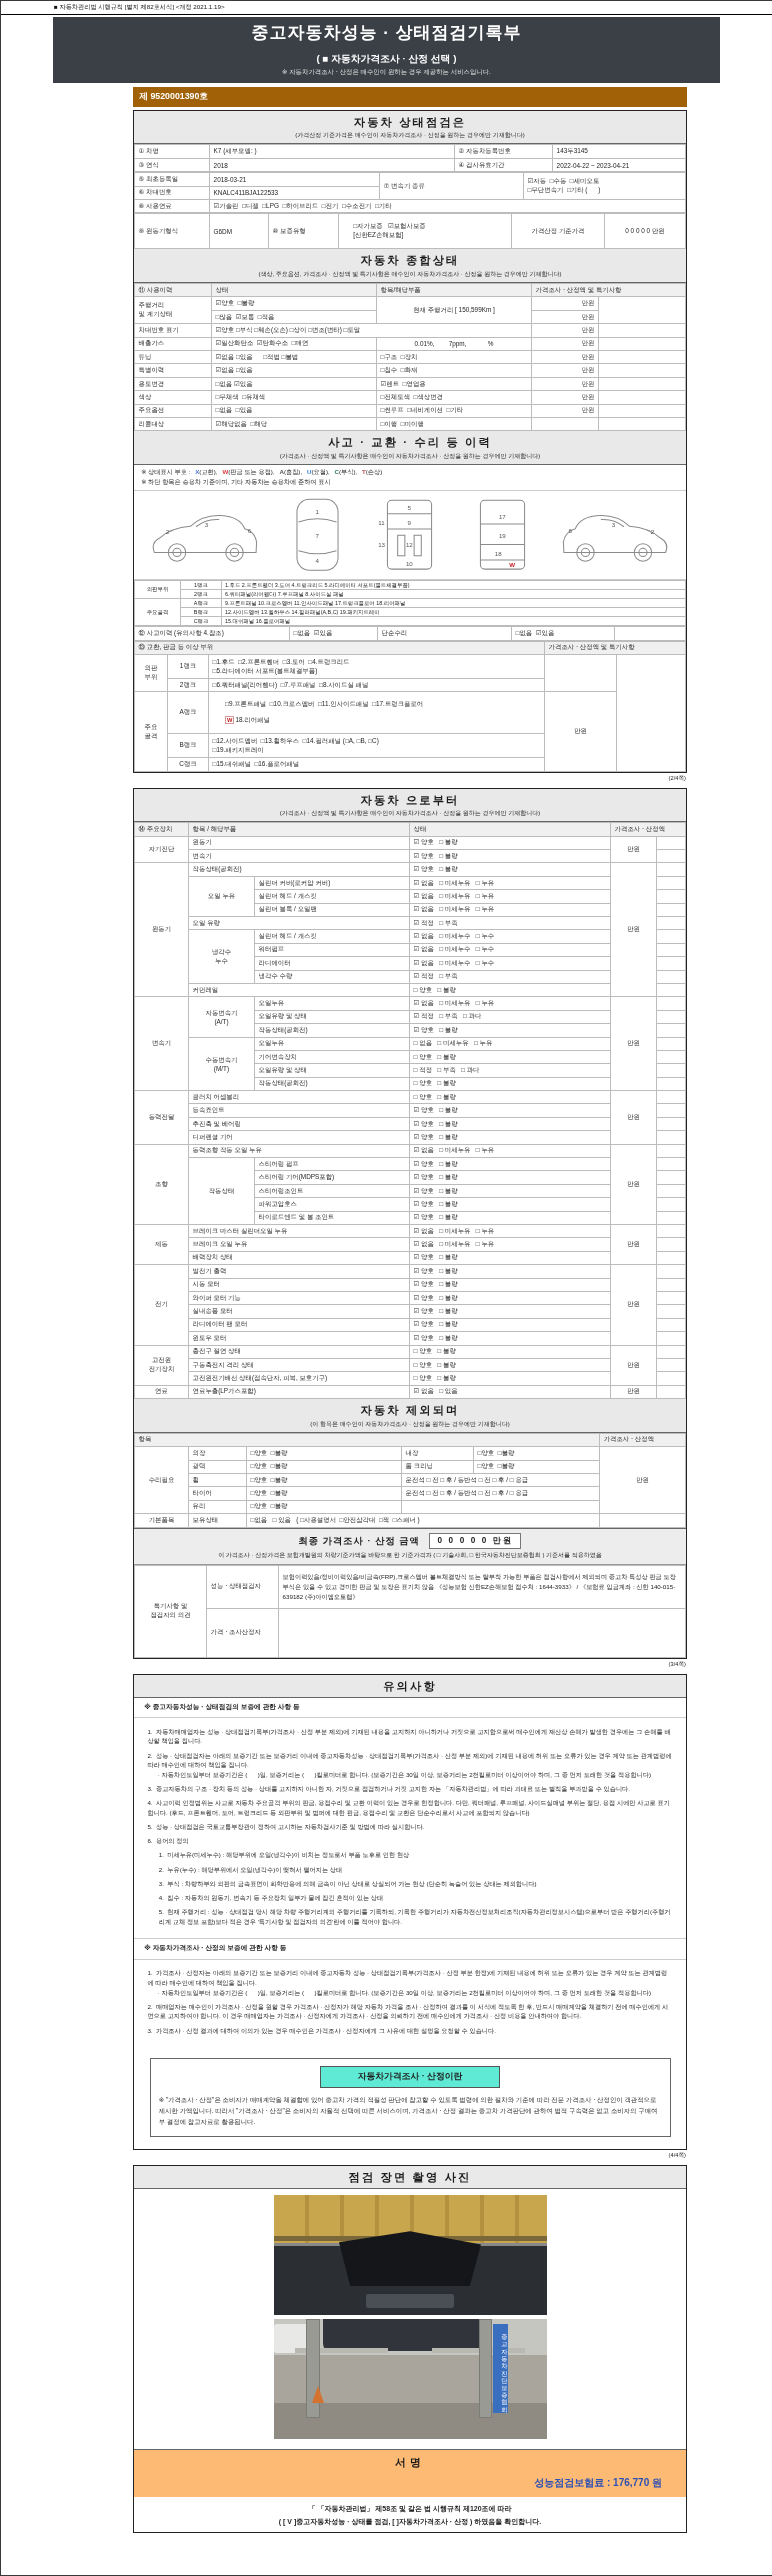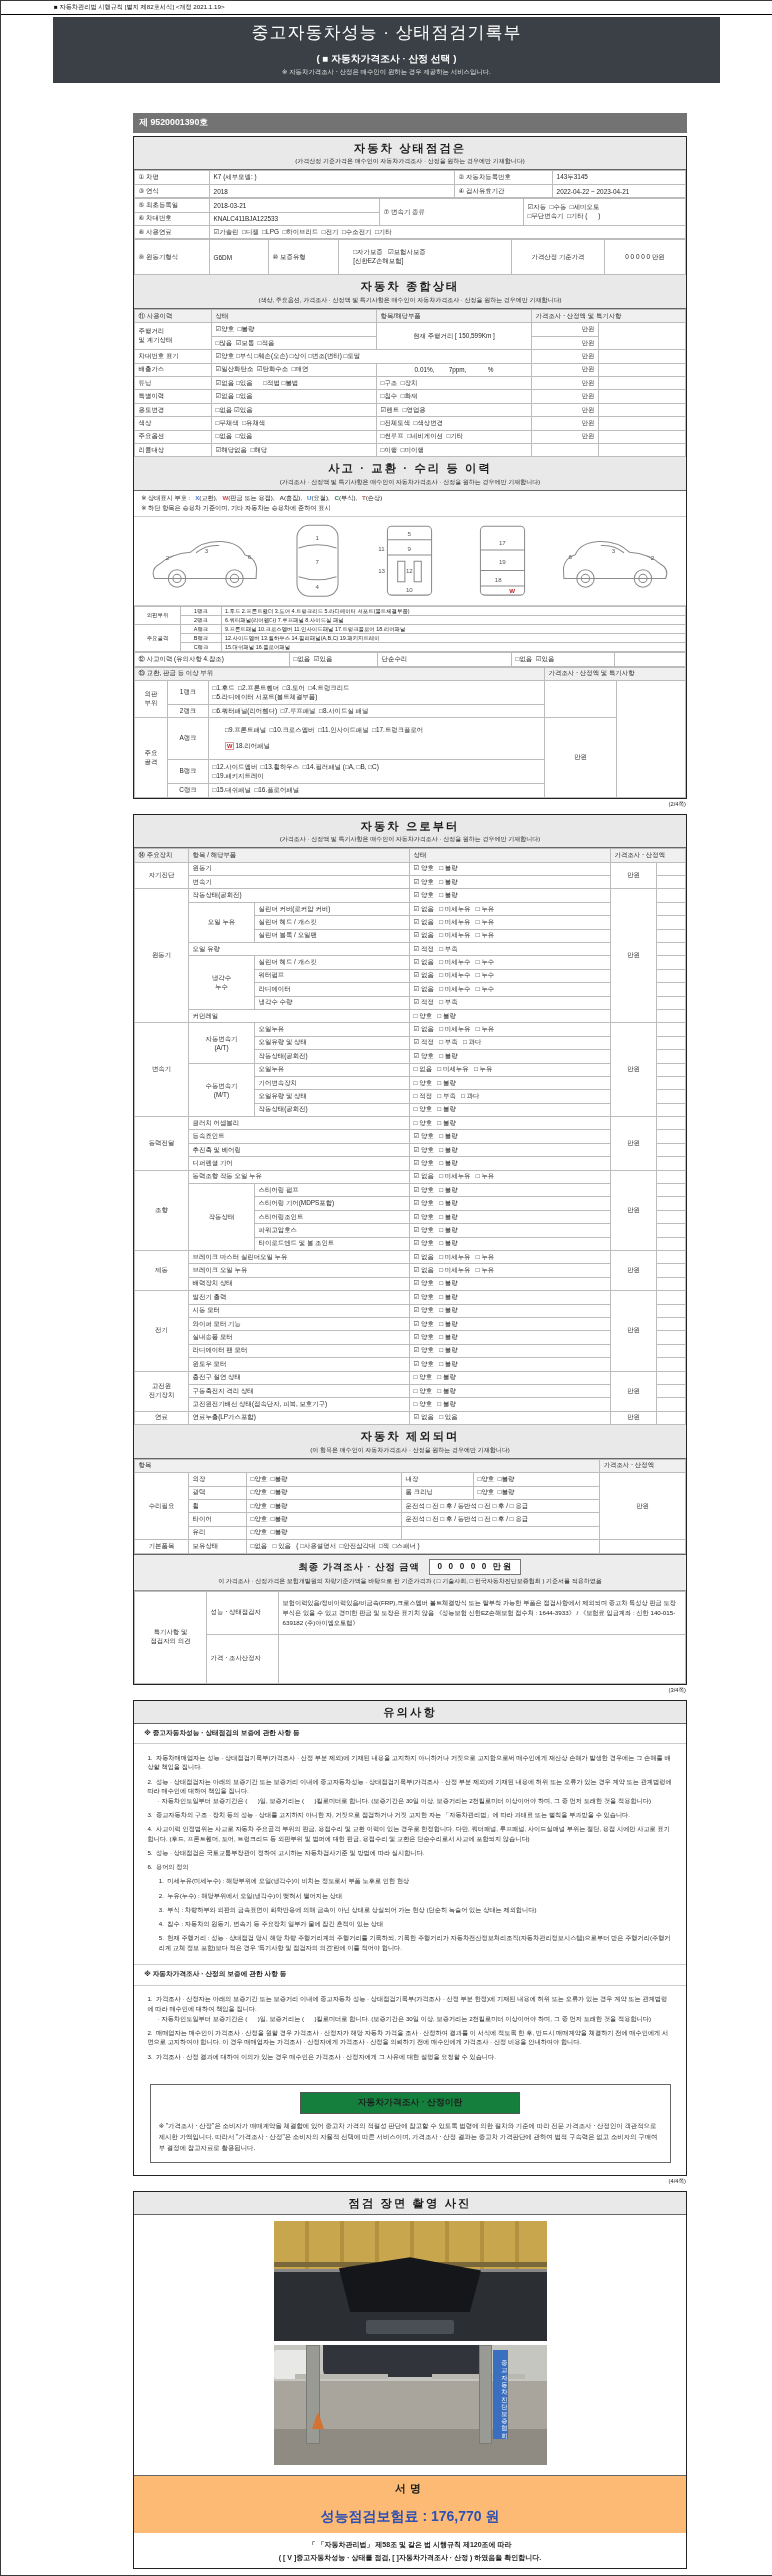--- a/index.html
+++ b/index.html
@@ -3,25 +3,25 @@
 <meta charset="utf-8">
 <style>
 *{box-sizing:border-box}
 html,body{margin:0;padding:0}
 body{width:773px;height:2576px;overflow:hidden;background:#fff;color:#1d1d1d;
  font-family:"Liberation Sans","DejaVu Sans",sans-serif;position:relative}
 .sheet{position:absolute;inset:0;border:0.5px solid #3a3a3a}
 .topnote{padding:2.1px 0 1px 53px;font-size:6.2px;color:#111}
 .topline{border-top:1px solid #000;margin-top:1px}
 .band{margin:1.5px 52px 0;background:#3b4046;color:#fff;text-align:center;padding:4.6px 0 5.7px}
-.band-title{font-size:17px;font-weight:normal;letter-spacing:1px}
+.band-title{font-size:17px;font-weight:bold;letter-spacing:1px}
 .band-sub{font-size:9.8px;font-weight:bold;margin-top:9px}
 .band-note{font-size:6.4px;color:#e6e6e6;margin-top:2.1px}
 .content{width:554px;margin-left:132px}
-.docbar{margin-top:30px;background:#737373;color:#fff;font-size:8.8px;font-weight:bold;padding:4.1px 6.2px}
+.docbar{margin-top:4px;background:#a16207;color:#fff;font-size:8.8px;font-weight:bold;padding:4.1px 6.2px}
 .box{border:1px solid #222;border-top-width:1.5px;margin-top:2.6px;background:#fff}
 .secband{background:#e9e9e9;border-bottom:1px solid #666;text-align:center;padding:4.1px 0 3.1px}
 .st{font-size:11.3px;font-weight:bold;letter-spacing:2.1px}
 .sn{font-size:6px;margin-top:1.5px}
 table.t{width:100%;border-collapse:collapse;table-layout:fixed;font-size:6.4px}
 .t th,.t td{border:0.5px solid #bcbcbc;padding:1px 3.6px;height:13.4px;vertical-align:middle;background:#fff;overflow:hidden}
 .t th{background:#f0f0f0;font-weight:normal;text-align:left}
 .lab{background:#f8f8f8}
 .c{text-align:center}
 .chk{white-space:pre-wrap}
@@ -40,40 +40,40 @@
 .wbadge{color:#c22020;border:0.5px solid #d99;font-weight:bold;padding:0 1px;font-size:5.7px;margin-right:1px}
 .finalband{background:#ededed;border-top:1px solid #666;border-bottom:0.5px solid #999;text-align:center;padding:4.1px 0 3.6px}
 .fa{font-size:9.3px;font-weight:bold;letter-spacing:1px}
 .fbox{display:inline-block;border:0.5px solid #777;background:#fff;padding:1.5px 7.2px;font-size:8.2px;font-weight:bold;margin-left:7.2px;letter-spacing:2.1px}
 .fnote{font-size:6px;margin-top:2.6px}
 .notice .nrow{border-bottom:0.5px solid #ccc;padding:5.2px 10.3px;font-size:6.7px;font-weight:bold}
 .nitems{padding:4.1px 13.4px 7.2px;border-bottom:0.5px solid #ccc}
 .ni{font-size:6.2px;line-height:1.55;margin:4.6px 0;white-space:pre-wrap}
 .terms{padding-left:11.3px}
 .pbx{margin:11.3px 15.5px 12.4px;border:0.5px solid #666;padding:7.2px 8.2px 8.2px}
-.pbx-t{width:220px;margin:0 auto;border:0.5px solid #555;text-align:center;font-size:8.8px;font-weight:bold;padding:3.6px 0;background:#15803d}
+.pbx-t{width:180px;margin:0 auto;border:0.5px solid #555;text-align:center;font-size:8.8px;font-weight:bold;padding:3.6px 0;background:#5eead4}
 .pbx-b{font-size:6.4px;line-height:1.7;margin-top:7.2px}
 .photos{padding:6.2px 0 5.2px;text-align:center}
 .photo{position:relative;width:273px;height:120px;margin:0 auto 4.1px;overflow:hidden;background:#888}
 .p1-ceil{position:absolute;left:0;top:0;right:0;height:40%;background:repeating-linear-gradient(90deg,#c7a64e 0 31px,#b2923e 31px 35px)}
 .p1-beam{position:absolute;left:0;top:34%;right:0;height:5.2px;background:#7a683a}
 .p1-dark{position:absolute;left:0;top:42%;right:0;bottom:0;background:#2b2e32}
 .p1-hood{position:absolute;left:24%;top:30%;width:52%;height:46%;background:#141619;clip-path:polygon(8% 100%,0 20%,50% 0,100% 24%,92% 100%)}
 .p1-grille{position:absolute;left:34%;bottom:6%;width:32%;height:12%;background:#4a4f55;border-radius:2.1px}
 .p2-bg{position:absolute;inset:0;background:linear-gradient(#c6c6c1 0 30%,#a9a49c 30% 70%,#8f8a82 70% 100%)}
 .p2-car{position:absolute;left:18%;top:0;width:60%;height:26%;background:#31343a;border-radius:0 0 7.2px 7.2px}
 .p2-arm{position:absolute;top:24%;height:5.2px;background:#b9b9b2}
 .p2-post{position:absolute;top:0;bottom:18%;width:13.4px;background:#9a9a94;border:0.5px solid #7c7c76}
 .p2-cone{position:absolute;left:14%;bottom:30%;width:0;height:0;border-left:6.2px solid transparent;border-right:6.2px solid transparent;border-bottom:17.5px solid #d4722f}
 .p2-sign{position:absolute;right:14%;top:4%;bottom:22%;width:15.5px;background:#3a6fc0;color:#fff;
  writing-mode:vertical-rl;text-orientation:upright;font-size:6.2px;letter-spacing:1px;text-align:center;padding-top:3.1px}
 .p2-white{position:absolute;left:0;top:4%;width:14%;height:24%;background:#e8e8e6;border-radius:3.1px}
 .signband{background:#fdba74;border-top:1px solid #666;padding:6.2px 24px 7.2px}
 .signtitle{text-align:center;font-size:10.8px;font-weight:bold;letter-spacing:4.1px}
-.fee{text-align:center;color:#2c50b4;font-size:14px;font-weight:bold;margin-top:12px}
+.fee{text-align:right;color:#2c50b4;font-size:10px;font-weight:bold;margin-top:6px}
 .confirm{text-align:center;font-size:7px;font-weight:bold;line-height:1.8;padding:6.2px 0 4.1px}
 </style>
 </head>
 <body>
 
 <div class="sheet">
  <div class="topnote">■ 자동차관리법 시행규칙 [별지 제82호서식] &lt;개정 2021.1.19&gt;</div>
  <div class="topline"></div>
 
  <div class="band">

